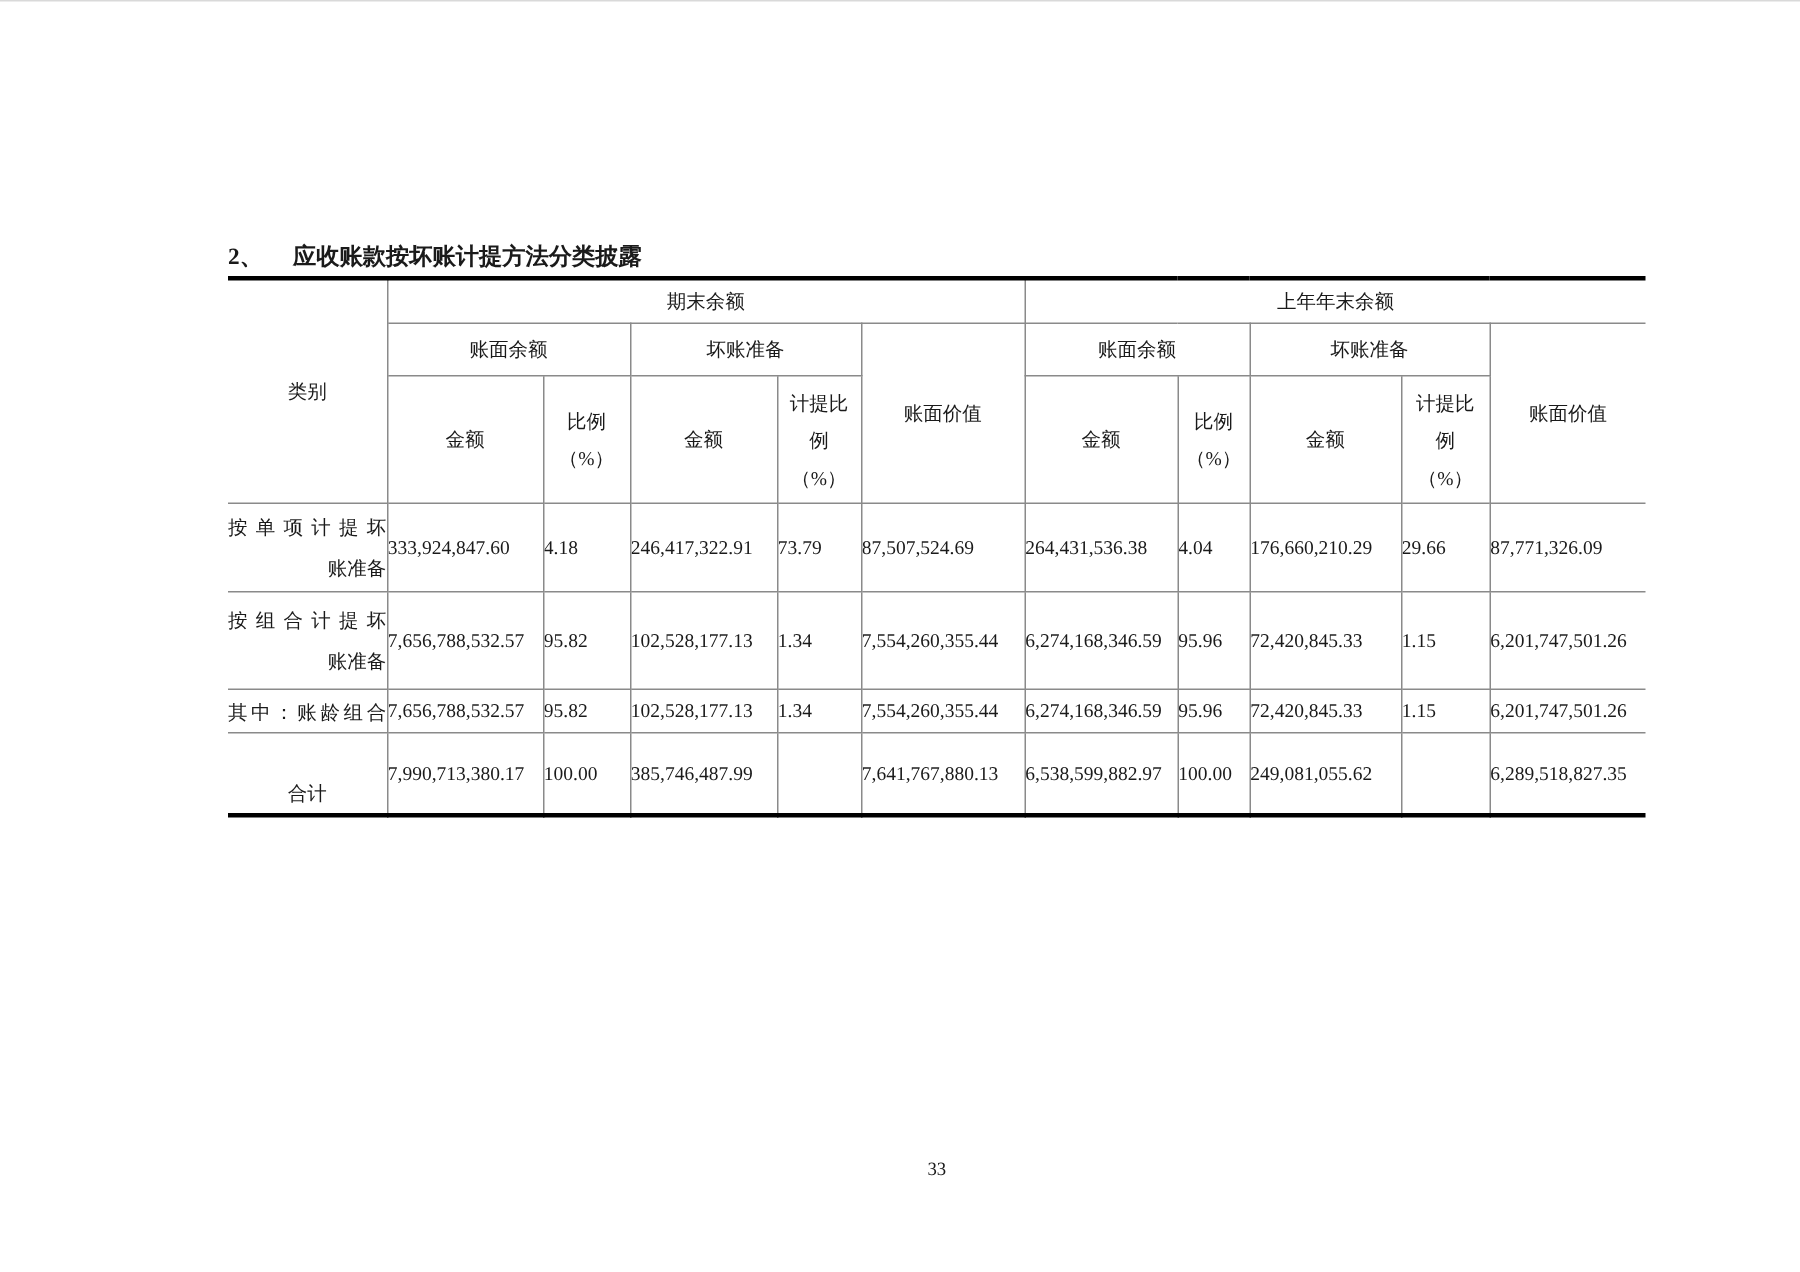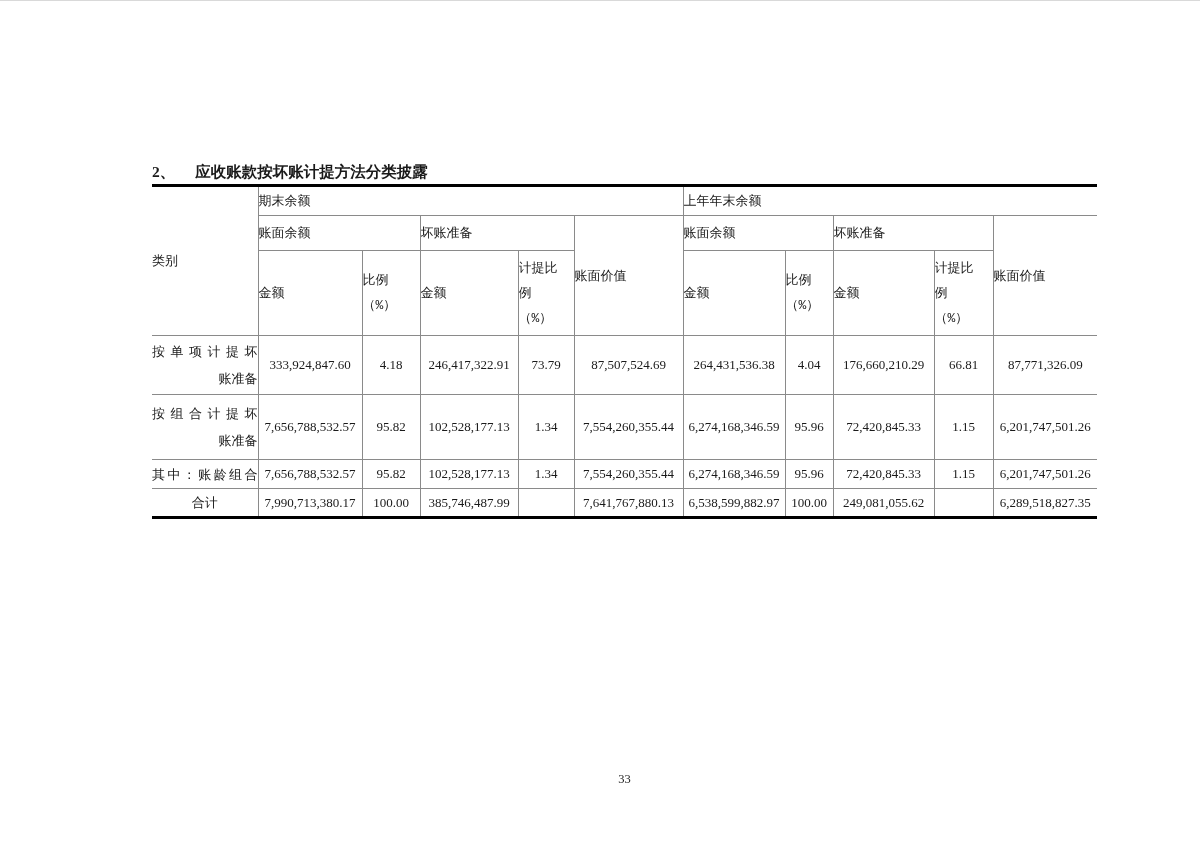--- a/index.html
+++ b/index.html
@@ -30,28 +30,28 @@
   table.fin tr > *:last-child  { border-right:0; }
 
   thead tr.hr1 { height:30px; }
   thead tr.hr2 { height:35px; }
   thead tr.hr3 { height:85px; }
   tbody tr.r1 { height:59px; }
   tbody tr.r2 { height:65px; }
   tbody tr.r3 { height:29px; }
   tbody tr.r4 { height:28px; }
 
-  th { text-align:left;font-family:Liberation Mono, monospace; }
+  th { text-align:center; }
   th.wrap { white-space:pre-line; line-height:25px; }
 
-  td.num { text-align:center; padding-right:7px; font-size:13px; }
+  td.num { text-align:left; padding-right:7px; font-size:13px; }
   td.label { padding:0 5px 0 9px; font-size:13px; }
   td.label .l1 { text-align:justify; text-align-last:justify; line-height:27px; }
   td.label .l2 { text-align:right; line-height:27px; }
-  td.label.center .l1 { text-align:center; text-align-last:center; }
+  td.label.center .l1 { text-align:center; text-align-last:center;margin-top:26px; }
 
   .page-number {
     position:absolute; left:152px; top:772px; width:945px;
     text-align:center; font-size:12.5px;
   }
 </style>
 </head>
 <body>
 
 <div class="top-edge"></div>
@@ -113,21 +113,21 @@
         <div class="l2">账准备</div>
       </td>
       <td class="num">333,924,847.60</td>
       <td class="num">4.18</td>
       <td class="num">246,417,322.91</td>
       <td class="num">73.79</td>
       <td class="num">87,507,524.69</td>
       <td class="num">264,431,536.38</td>
       <td class="num">4.04</td>
       <td class="num">176,660,210.29</td>
-      <td class="num">66.81</td>
+      <td class="num">29.66</td>
       <td class="num">87,771,326.09</td>
     </tr>
     <tr class="r2">
       <td class="label">
         <div class="l1">按组合计提坏</div>
         <div class="l2">账准备</div>
       </td>
       <td class="num">7,656,788,532.57</td>
       <td class="num">95.82</td>
       <td class="num">102,528,177.13</td>

